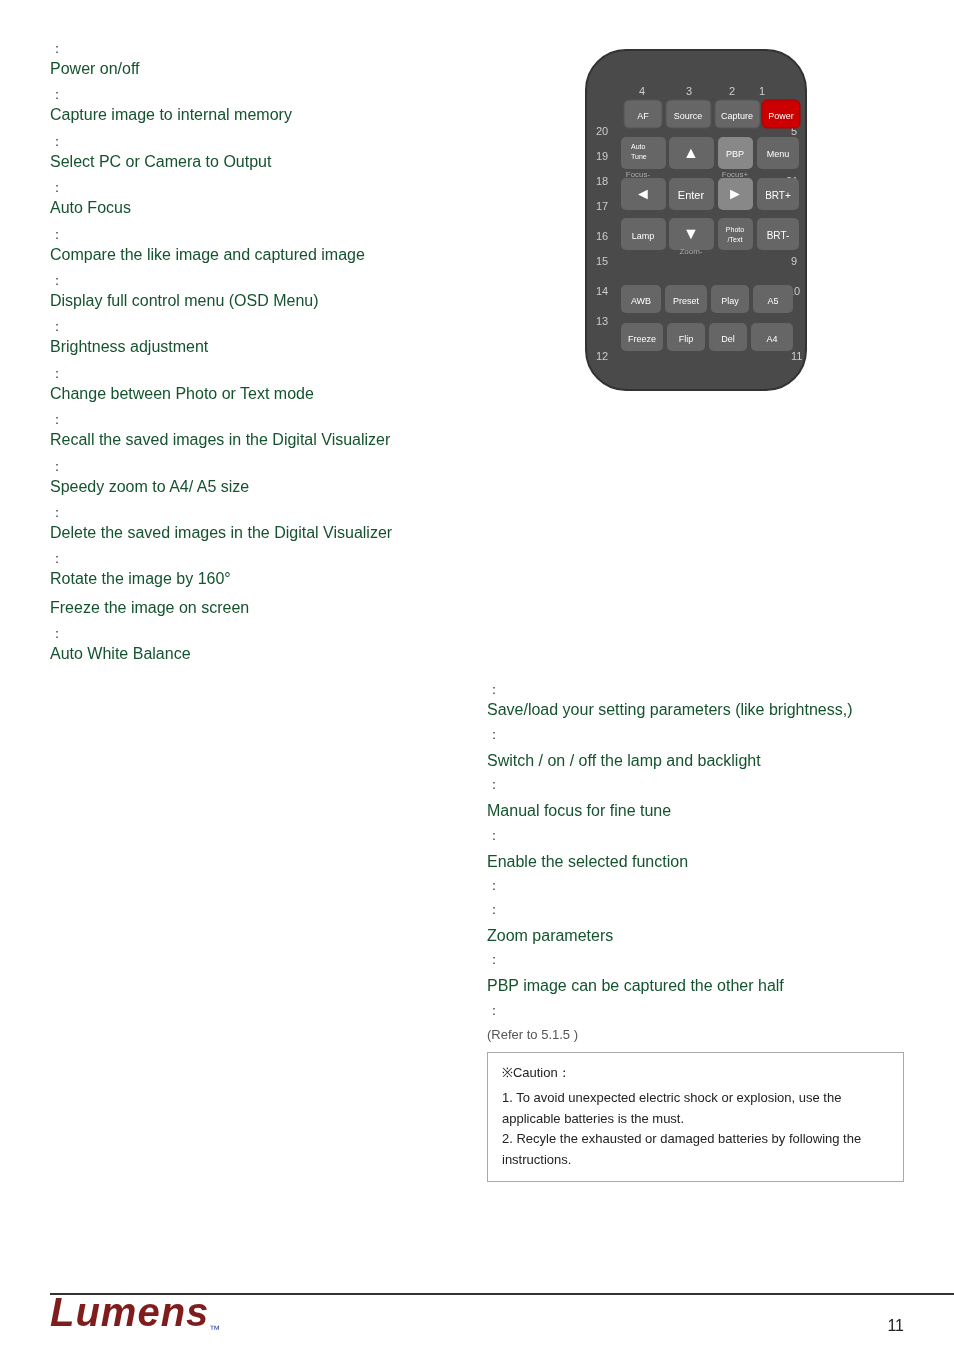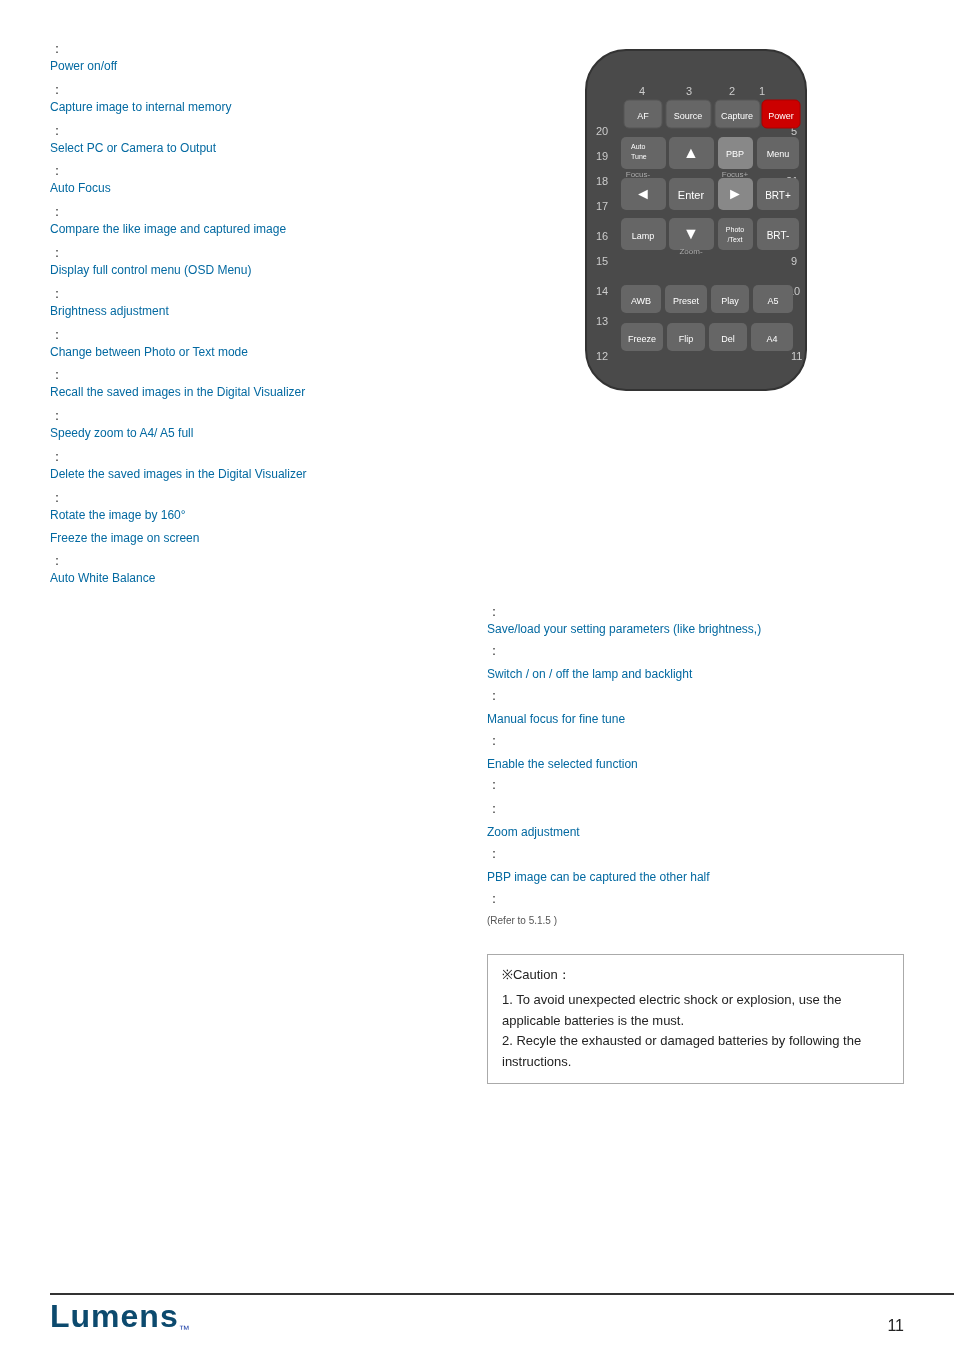--- a/index.html
+++ b/index.html
@@ -37,22 +37,22 @@
       align-items: center;
     }
     .item {
       margin-bottom: 6px;
     }
     .item-colon {
       font-size: 14px;
       color: #555;
     }
     .item-desc {
-      font-size: 12px;
-      color: #0369a1;
+      font-size: 16px;
+      color: #14532d;
       line-height: 1.4;
       margin-bottom: 4px;
     }
     
     .bottom-section {
       display: flex;
       flex-direction: row;
       gap: 20px;
       margin-top: 10px;
     }
@@ -60,21 +60,21 @@
       flex: 1;
     }
     .bottom-right {
       flex: 1;
     }
     .caution-box {
       border: 1px solid #aaa;
       padding: 10px 14px;
       font-size: 13px;
       line-height: 1.6;
-      margin-top: 26px;
+      margin-top: 8px;
       background: #fff;
     }
     .caution-title {
       font-size: 13px;
       margin-bottom: 4px;
     }
     .footer {
       position: absolute;
       bottom: 20px;
       left: 0;
@@ -83,23 +83,24 @@
       flex-direction: row;
       align-items: flex-end;
       justify-content: space-between;
       padding: 0 50px;
     }
     .lumens-logo {
       display: flex;
       align-items: flex-end;
     }
     .lumens-text {
-      font-size: 32px;
+      font-size: 40px;
       font-weight: 900;
-      color: #0c4a6e;
+      font-style: italic;
+      color: #7f1d1d;
       letter-spacing: 1px;
       font-family: Arial Black, Arial, sans-serif;
     }
     .lumens-tm {
       font-size: 11px;
       vertical-align: super;
       color: #2244aa;
     }
     .page-number {
       font-size: 16px;
@@ -153,21 +154,21 @@
           <div class="item">
             <div class="item-colon">：</div>
             <div class="item-desc">Change between Photo or Text mode</div>
           </div>
           <div class="item">
             <div class="item-colon">：</div>
             <div class="item-desc">Recall the saved images in the Digital Visualizer</div>
           </div>
           <div class="item">
             <div class="item-colon">：</div>
-            <div class="item-desc">Speedy zoom to A4/ A5 full</div>
+            <div class="item-desc">Speedy zoom to A4/ A5 size</div>
           </div>
           <div class="item">
             <div class="item-colon">：</div>
             <div class="item-desc">Delete the saved images in the Digital Visualizer</div>
           </div>
           <div class="item">
             <div class="item-colon">：</div>
             <div class="item-desc">Rotate the image by 160°</div>
           </div>
           <div class="item">
@@ -311,29 +312,29 @@
             <div class="item-colon">：</div>
           </div>
           <div class="item">
             <div class="item-desc">Enable the selected function</div>
             <div class="item-colon">：</div>
           </div>
           <div class="item">
             <div class="item-colon">：</div>
           </div>
           <div class="item">
-            <div class="item-desc">Zoom adjustment</div>
+            <div class="item-desc">Zoom parameters</div>
             <div class="item-colon">：</div>
           </div>
           <div class="item">
             <div class="item-desc">PBP image can be captured the other half</div>
             <div class="item-colon">：</div>
           </div>
           <div class="item">
-            <div class="item-desc" style="font-size: 10px; color: rgb(85, 85, 85);">(Refer to 5.1.5 )</div>
+            <div class="item-desc" style="font-size: 13px; color: rgb(85, 85, 85);">(Refer to 5.1.5 )</div>
           </div>
         </div>
       <div class="caution-box">
         <div class="caution-title">※Caution：</div>
         <div>1. To avoid unexpected electric shock or explosion, use the applicable batteries is the must.</div>
         <div>2. Recyle the exhausted or damaged batteries by following the instructions.</div>
       </div>
     </div>
   </div>
 

